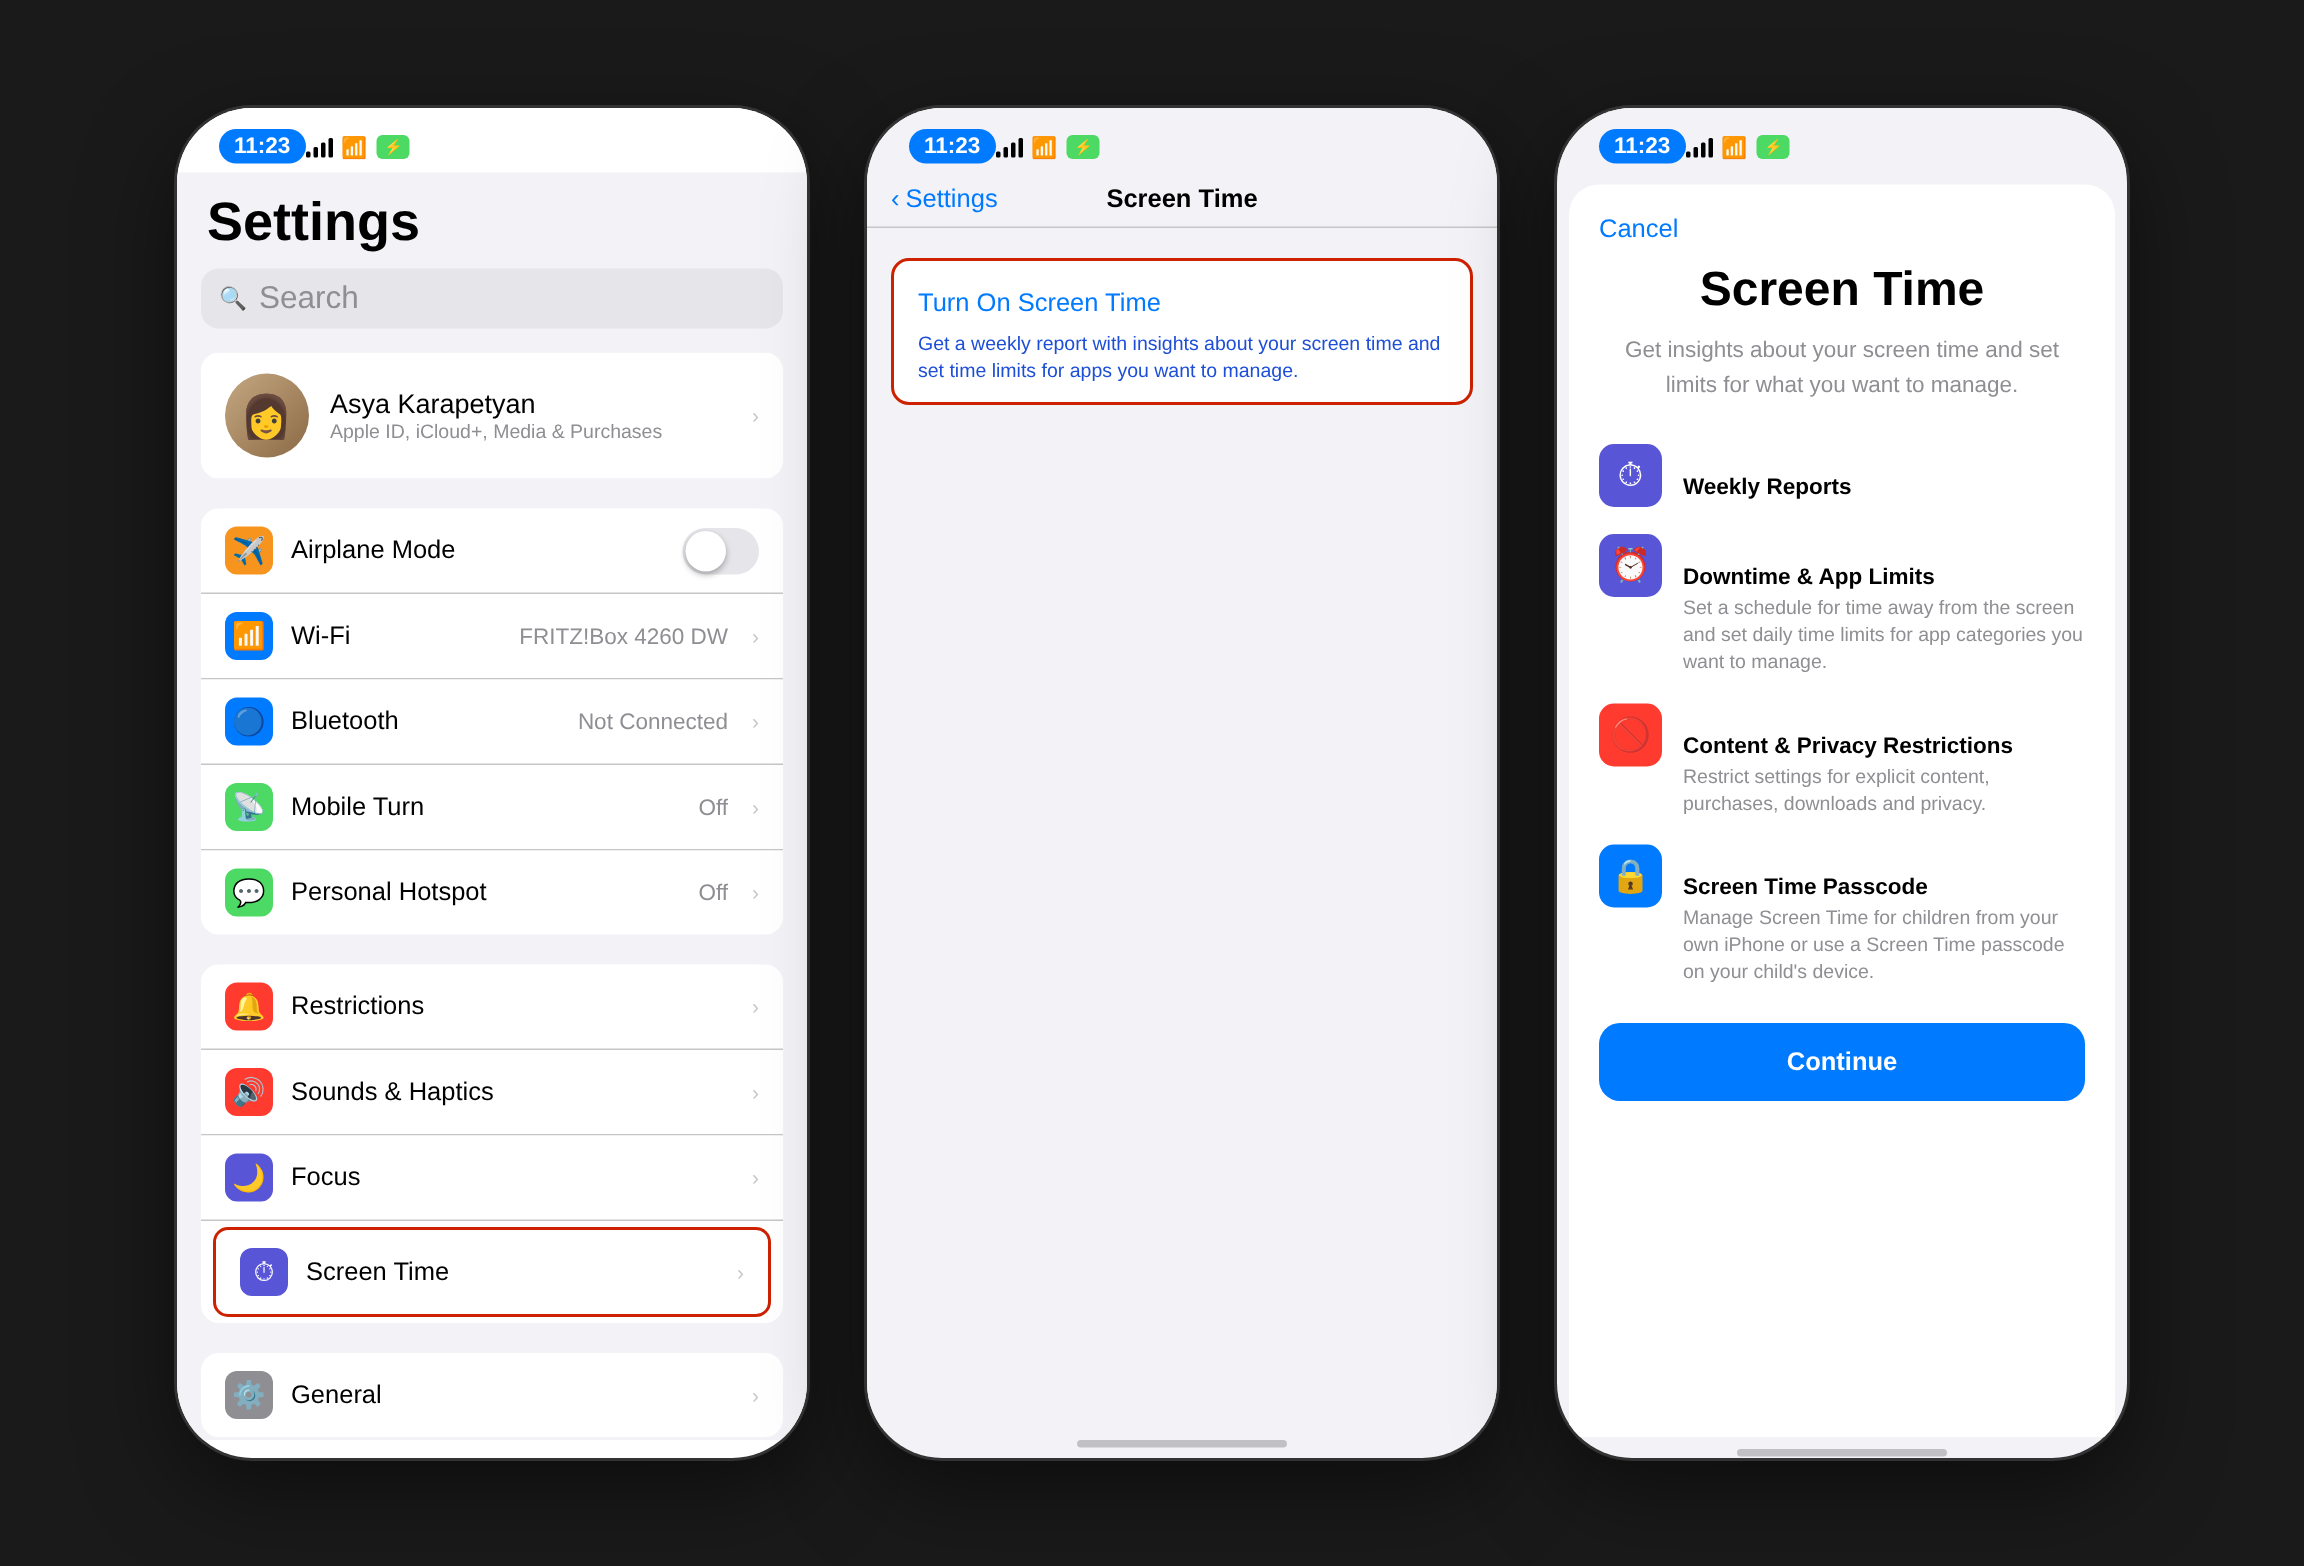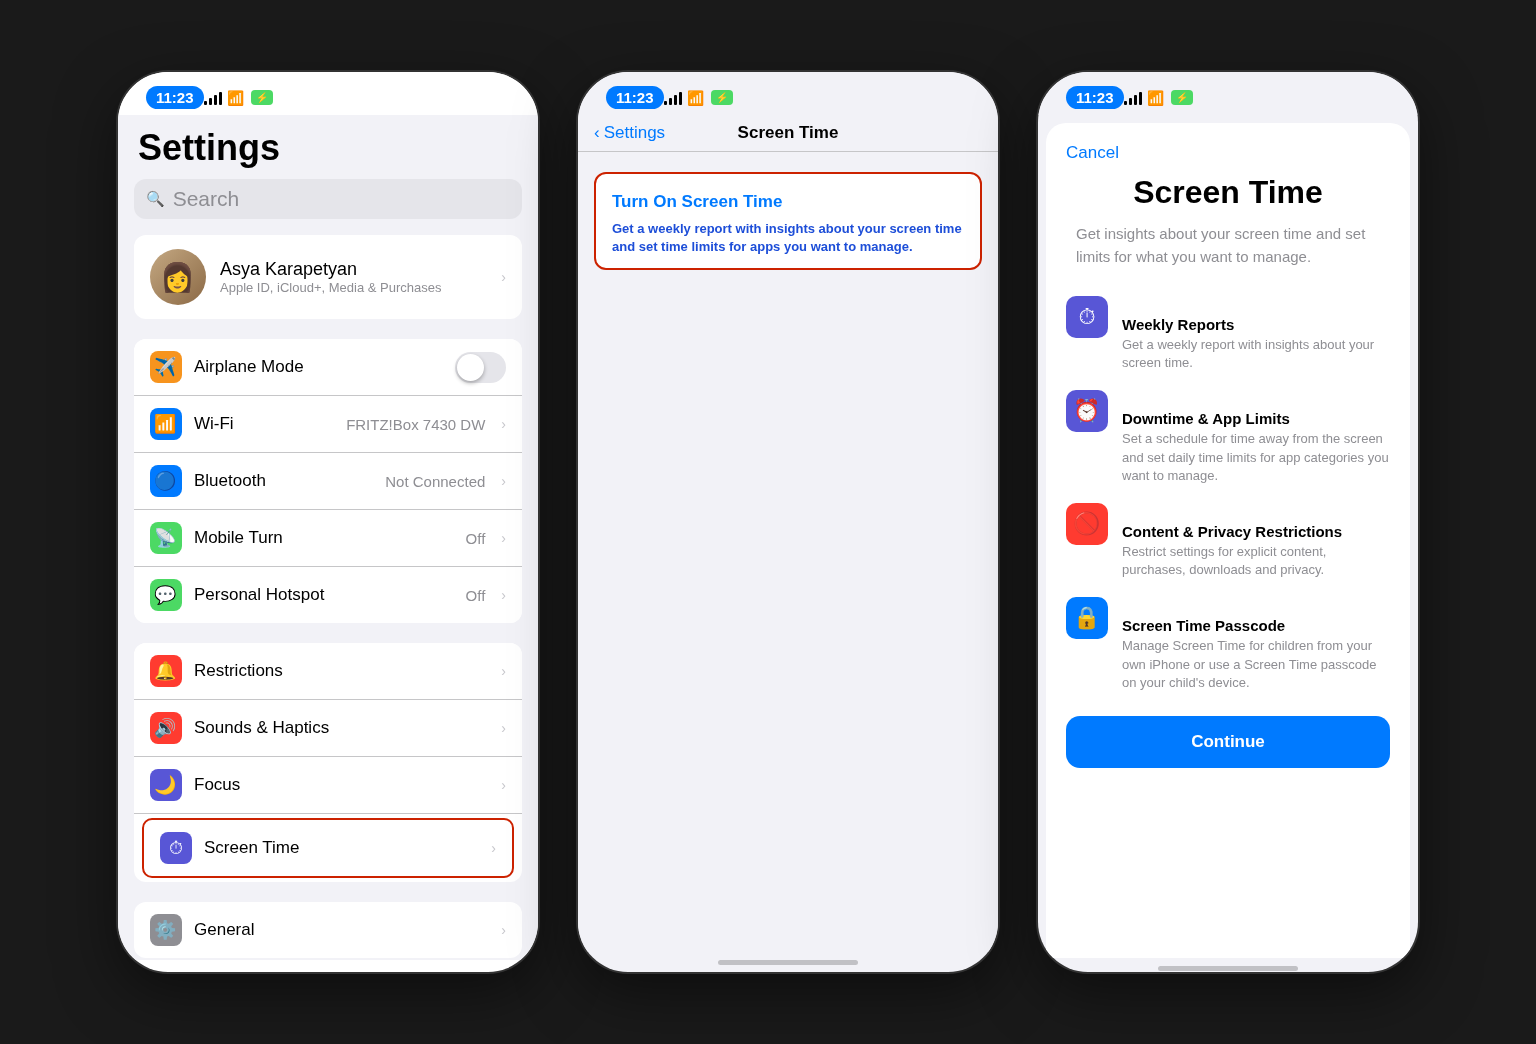--- a/index.html
+++ b/index.html
@@ -229,21 +229,20 @@
       height: calc(100% - 100px);
       padding: 20px 16px;
     }
 
     .turn-on-box {
       background: #fff;
       border: 2px solid #cc2200;
       border-radius: 12px;
       padding: 18px 16px 12px;
       margin-bottom: 12px;
-      font-weight: bold;
     }
     .turn-on-title {
       font-size: 17px;
       color: #007AFF;
       margin-bottom: 8px;
     }
     .turn-on-desc {
       font-size: 13px;
       color: #1d4ed8;
       line-height: 1.4;
@@ -270,20 +269,21 @@
     .detail-title {
       font-size: 32px;
       font-weight: 700;
       color: #000;
       text-align: center;
       margin-bottom: 12px;
     }
     .detail-desc {
       font-size: 15px;
       color: #8e8e93;
+      text-align: center;
       line-height: 1.5;
       margin-bottom: 28px;
       padding: 0 10px;
     }
     .feature-list { margin-bottom: 24px; }
     .feature-item {
       display: flex;
       align-items: flex-start;
       gap: 14px;
       margin-bottom: 18px;
@@ -371,21 +371,21 @@
 
     <div class="settings-group">
       <div class="settings-row">
         <div class="row-icon" style="background:#F7941E">✈️</div>
         <span class="row-label">Airplane Mode</span>
         <div class="toggle"></div>
       </div>
       <div class="settings-row">
         <div class="row-icon" style="background:#007AFF">📶</div>
         <span class="row-label">Wi-Fi</span>
-        <span class="row-value">FRITZ!Box 7430 DW</span>
+        <span class="row-value">FRITZ!Box 4260 DW</span>
         <span class="row-chevron">›</span>
       </div>
       <div class="settings-row">
         <div class="row-icon" style="background:#007AFF">🔵</div>
         <span class="row-label">Bluetooth</span>
         <span class="row-value">Not Connected</span>
         <span class="row-chevron">›</span>
       </div>
       <div class="settings-row">
         <div class="row-icon" style="background:#4CD964">📡</div>
@@ -486,21 +486,20 @@
     <span class="cancel-btn">Cancel</span>
     <div class="detail-title">Screen Time</div>
     <div class="detail-desc">Get insights about your screen time and set limits for what you want to manage.</div>
 
     <div class="feature-list">
 
       <div class="feature-item">
         <div class="feature-icon" style="background:#5856D6">⏱</div>
         <div class="feature-text">
           <div class="feature-title">Weekly Reports</div>
-          <div class="feature-desc">Get a weekly report with insights about your screen time.</div>
         </div>
       </div>
 
       <div class="feature-item">
         <div class="feature-icon" style="background:#5856D6">⏰</div>
         <div class="feature-text">
           <div class="feature-title">Downtime &amp; App Limits</div>
           <div class="feature-desc">Set a schedule for time away from the screen and set daily time limits for app categories you want to manage.</div>
         </div>
       </div>

